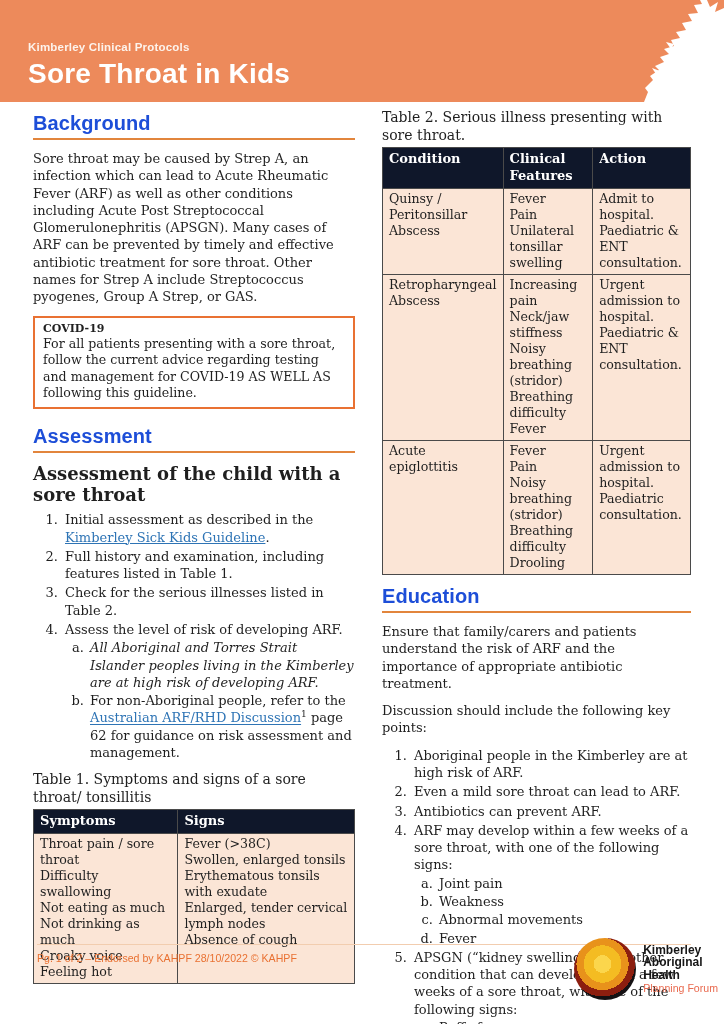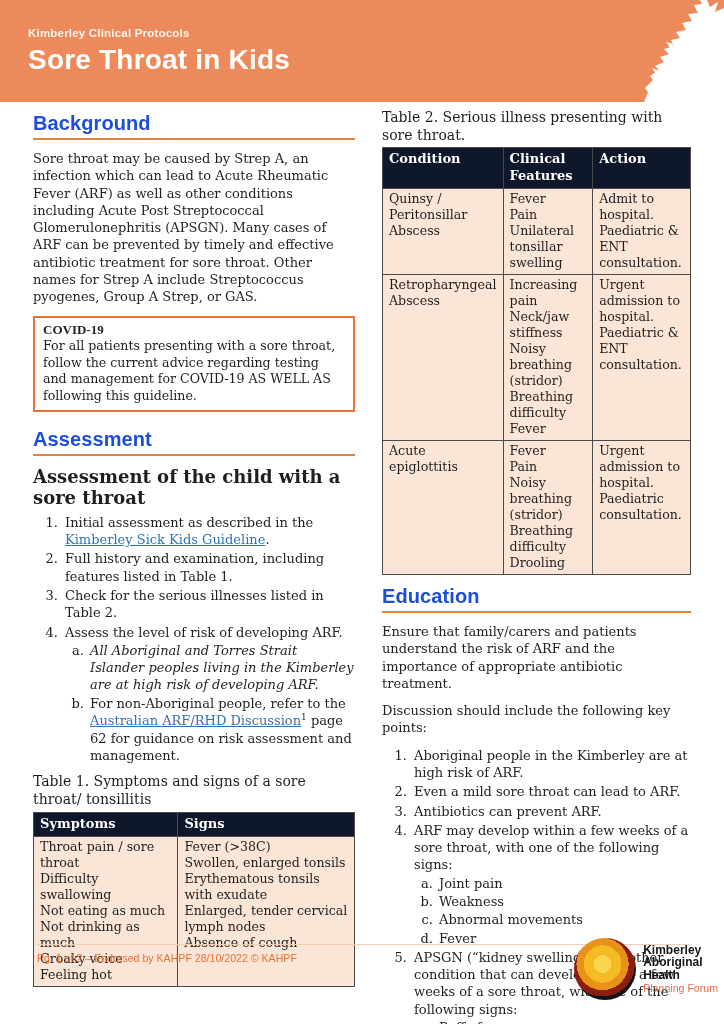--- a/index.html
+++ b/index.html
@@ -9,21 +9,21 @@
     font-family:"DejaVu Serif", serif; color:#1f1f1f;
   }
 
   
   .band {
     position:relative; height:102px; background:#ED8A5B; overflow:hidden;
     padding:0 0 0 28px; box-sizing:border-box;
   }
   .band .eyebrow {
     font-family:"Liberation Sans", sans-serif; font-weight:bold;
-    font-size:11.5px; color:#fdf3ec; padding-top:27px; letter-spacing:.2px;
+    font-size:11.5px; color:#fdf3ec; padding-top:41px; letter-spacing:.2px;
   }
   .band .title {
     font-family:"Liberation Sans", sans-serif; font-weight:bold;
     font-size:28px; color:#ffffff; margin-top:5px; letter-spacing:.2px;
   }
   .band svg.map { position:absolute; top:0; right:0; height:102px; width:110px; }
 
   
   .content { display:flex; padding:10px 0 0 33px; }
   .col-left  { width:322px; margin-right:27px; }
@@ -33,21 +33,21 @@
     font-family:"Liberation Sans", sans-serif; font-weight:bold;
     font-size:20px; color:#1d4ed8; margin:0 0 10px 0; padding:0 0 3px 0;
     border-bottom:2px solid #E2853C; letter-spacing:.1px;
   }
   .para { font-size:13px; line-height:1.33; margin:0 0 10px 0; }
 
   .covid-box {
     border:2px solid #E97132; padding:4px 8px 6px 8px; margin:2px 0 16px 0;
     font-size:12.6px; line-height:1.3;
   }
-  .covid-box .covid-title { font-weight:bold; font-size:13px;font-family:Liberation Serif, serif; }
+  .covid-box .covid-title { font-weight:bold; font-size:11px; }
 
   .subhead { font-size:18px; font-weight:bold; margin:2px 0 6px 0; }
 
   ol.main { margin:0 0 8px 0; padding:0 0 0 29px; font-size:13px; line-height:1.33; }
   ol.main > li { margin:0 0 2px 0; padding-left:3px; }
   ol.alpha { list-style:lower-alpha; margin:1px 0 0 0; padding:0 0 0 23px; }
   ol.alpha > li { margin:0 0 1px 0; padding-left:2px; }
   .it { font-style:italic; }
   a.doclink { color:#2E74B5; text-decoration:underline; cursor:pointer; }
   sup.fn { font-size:9px; }

